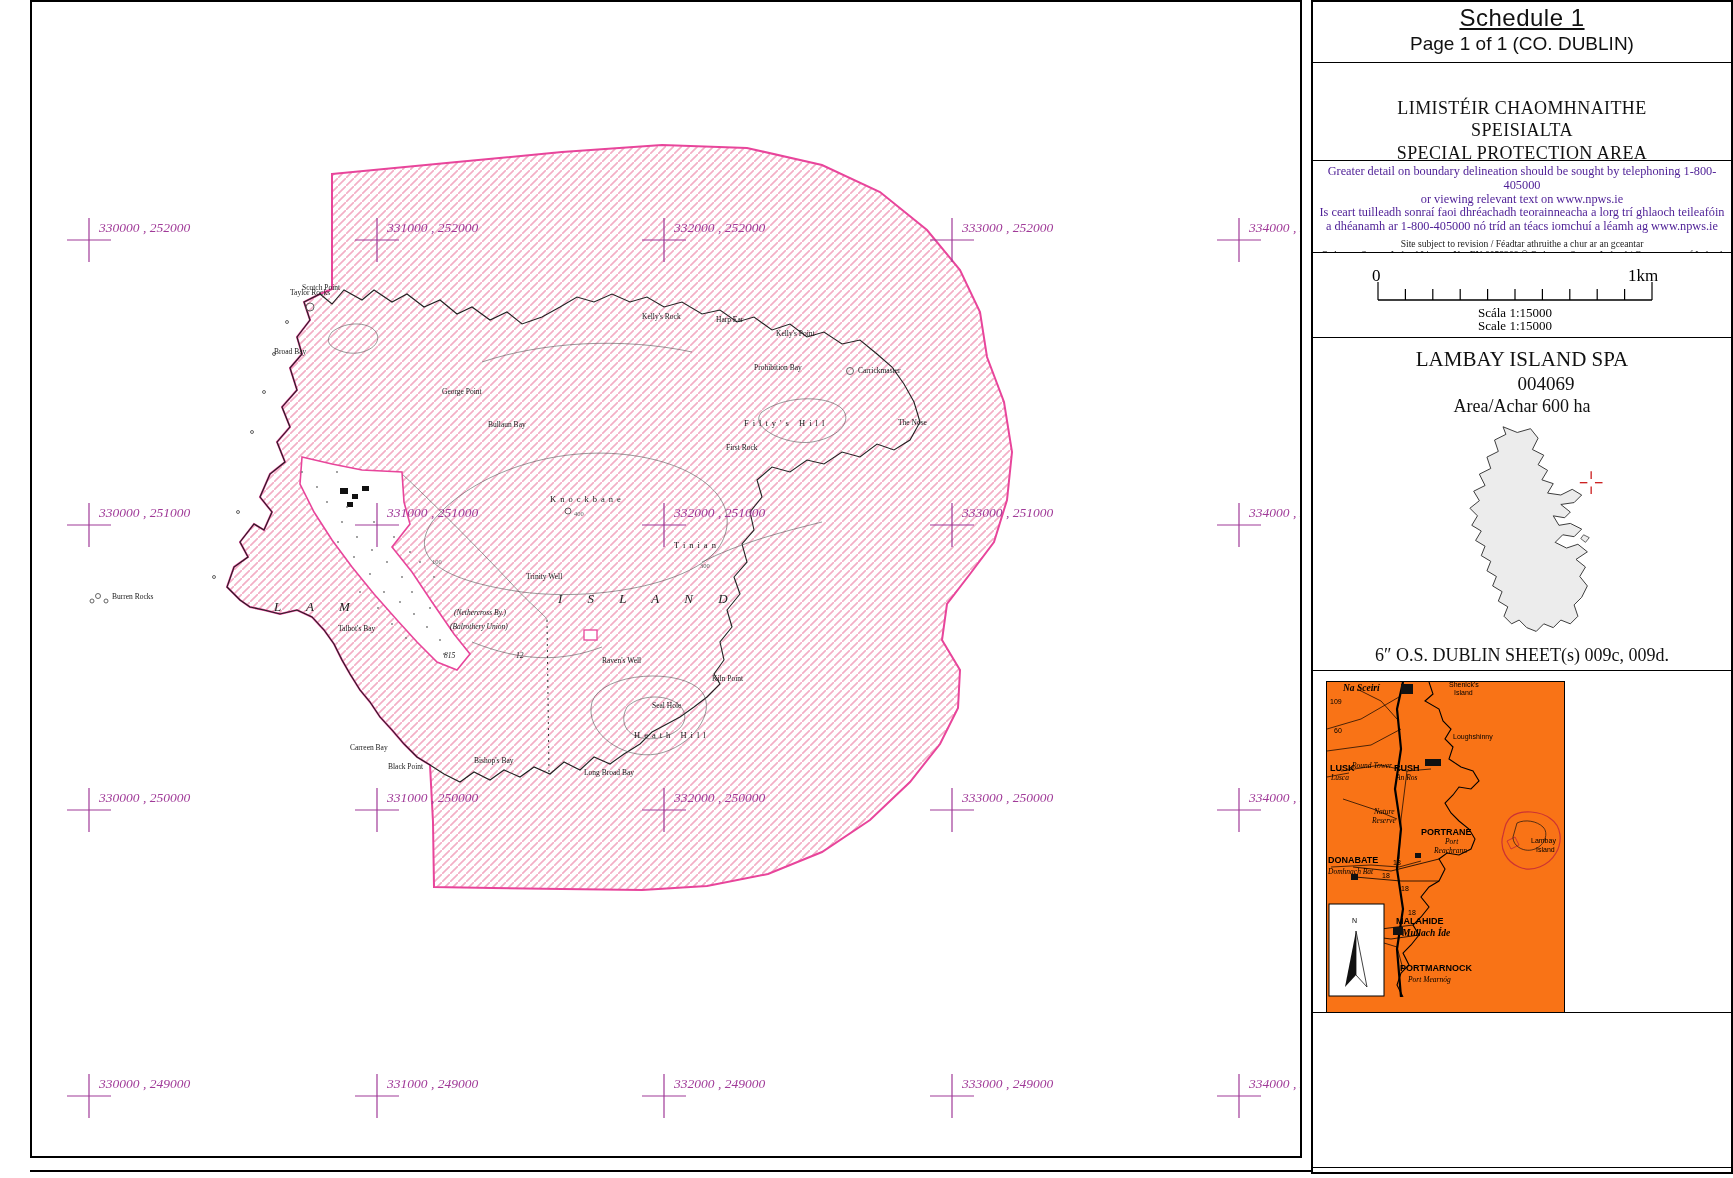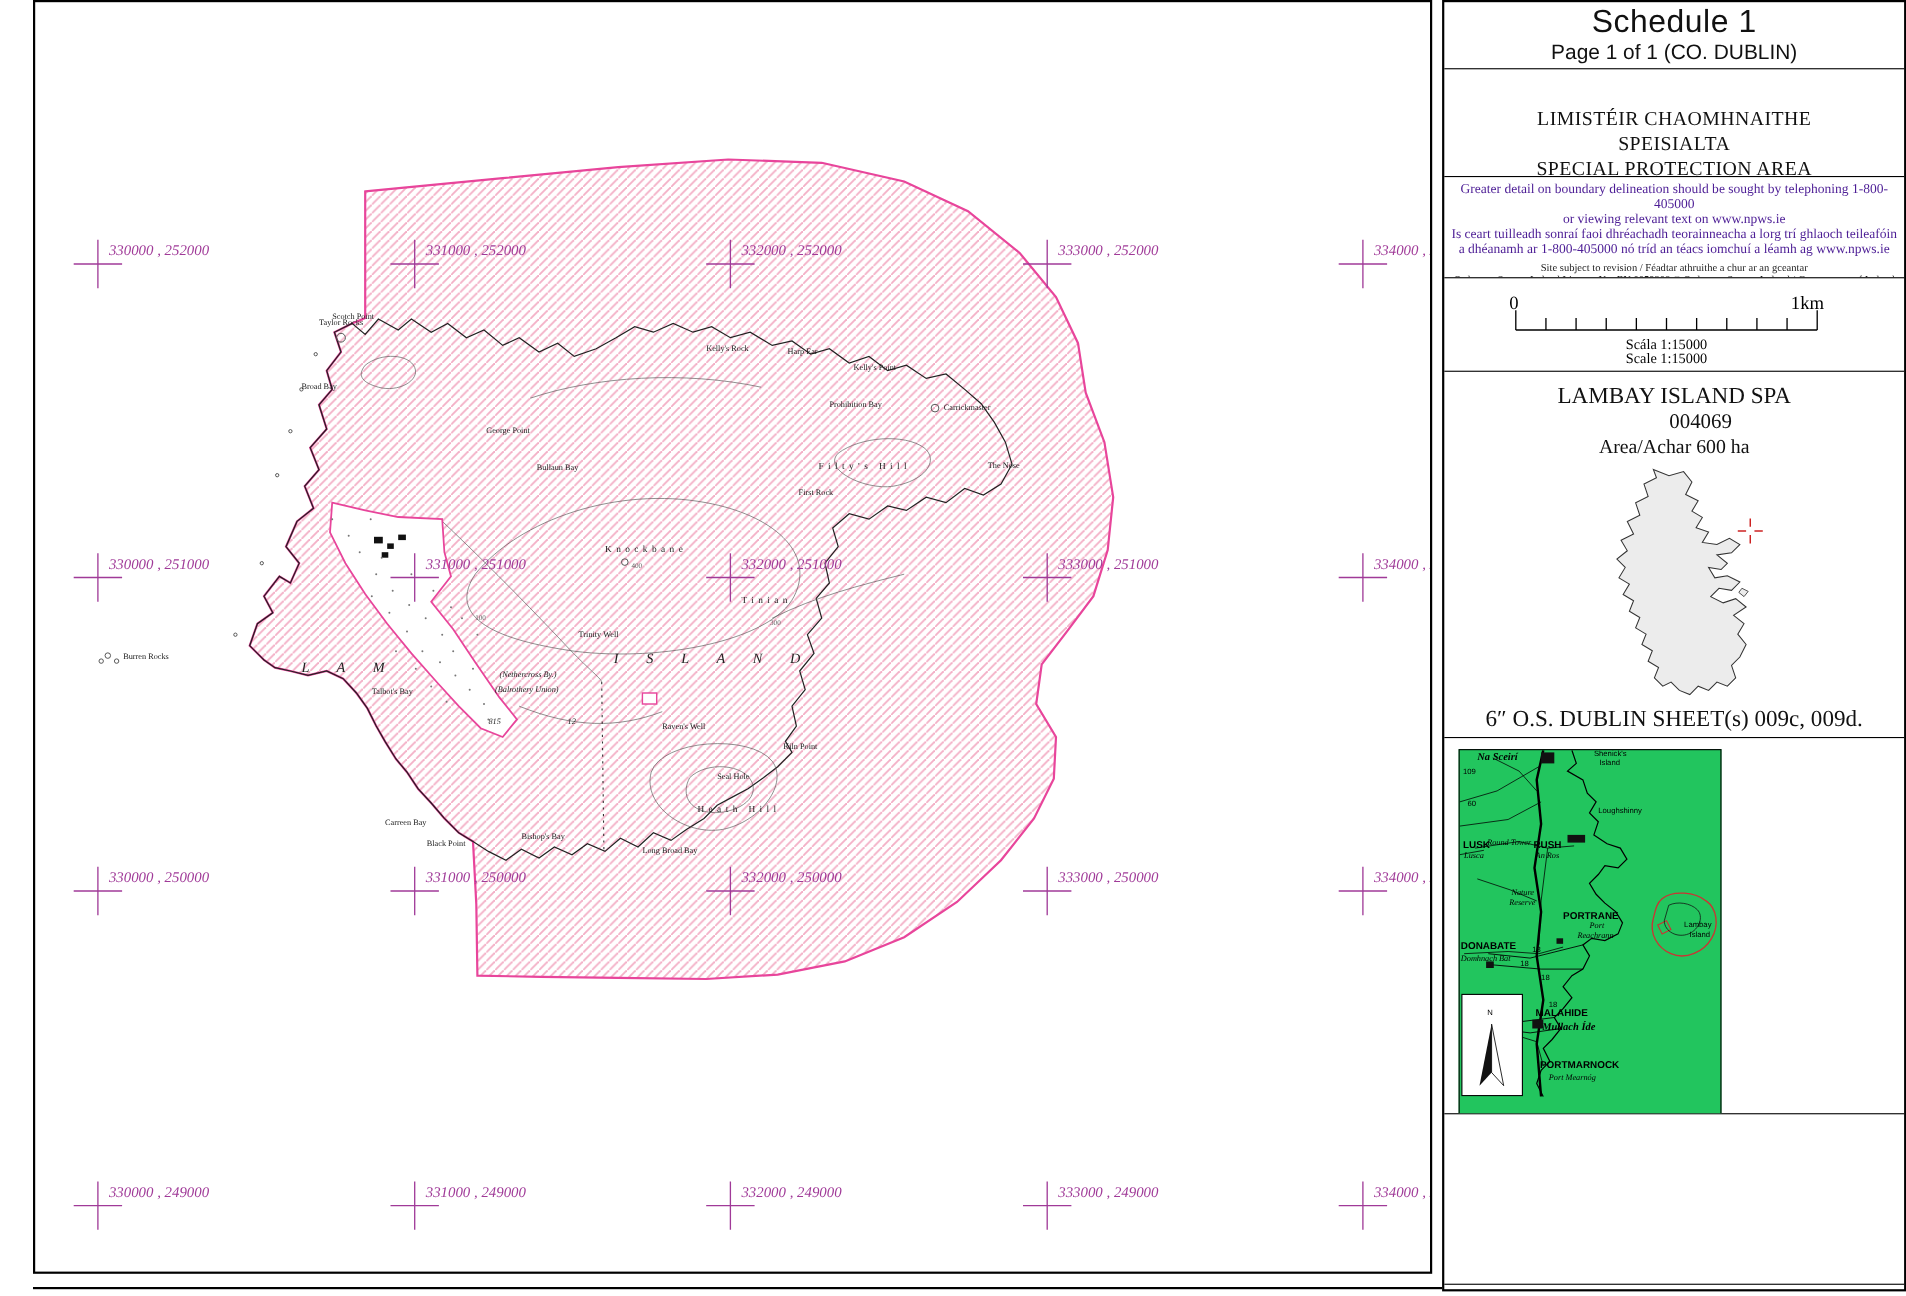--- a/index.html
+++ b/index.html
@@ -8,36 +8,36 @@
   
   .map-panel{position:absolute;left:30px;top:0;width:1272px;height:1158px;
              border:2px solid #000;box-sizing:border-box;background:#fff;overflow:hidden;}
   .map-panel svg{position:absolute;left:0;top:0;}
   .page-bottom-line{position:absolute;left:30px;top:1170px;width:1281px;border-top:2px solid #000;}
   
   .sb{position:absolute;left:1311px;top:0;width:422px;height:1174px;border:2px solid #000;
       box-sizing:border-box;background:#fff;}
   .sb section{box-sizing:border-box;border-bottom:1.5px solid #000;overflow:hidden;position:relative;}
   .s-title{height:61px;text-align:center;font-family:"Liberation Sans",sans-serif;}
-  .s-title h1{margin:2px 12px 0;font-size:29px;font-weight:500;letter-spacing:.5px;}
+  .s-title h1{margin:2px 12px 0;font-size:24px;font-weight:500;letter-spacing:.5px;text-decoration:underline;}
   .s-title .sub{font-size:19px;margin-top:1px;}
   .s-desig{height:70px;text-align:center;font-size:18px;line-height:1.24;padding-top:6px;letter-spacing:.4px;margin-top:28px;}
   .s-notice{height:92px;text-align:center;}
   .s-notice .red{color:#4c1d95;font-size:12.3px;line-height:1.12;margin-top:4px;}
   .s-notice .tiny{font-size:9.6px;line-height:1.15;margin-top:4px;color:#222;}
   .s-scale{height:85px;}
   .s-site{height:333px;text-align:center;}
   .s-site .nm{font-size:21px;margin-top:9px;}
   .s-site .cd{font-size:19px;margin-top:1px;padding-left:48px;}
   .s-site .ar{font-size:18px;margin-top:1px;}
-  .s-site .sheets{position:absolute;left:0;right:0;bottom:4px;font-size:21px;}
+  .s-site .sheets{position:absolute;left:0;right:0;bottom:4px;font-size:18px;}
   .county-svg{display:block;margin:4px auto 0;}
   .s-inset{height:342px;}
   .inset-box{position:absolute;left:13px;top:10px;width:239px;height:379px;border:1.5px solid #000;
-             box-sizing:border-box;background:#22c55e;}
+             box-sizing:border-box;background:#f97316;}
   .s-blank{height:155px;}
   .s-version{border-bottom:none !important;height:30px;display:flex;justify-content:space-between;
              align-items:flex-end;padding:0 12px 3px;font-size:15.5px;font-style:italic;}
   
   text{user-select:none;}
   .gridlabel{font:italic 13.5px "Liberation Serif",serif;fill:#a03a98;}
   .pl{font:7.5px "Liberation Serif",serif;fill:#1a1a1a;}
   .pl-it{font:italic 7.5px "Liberation Serif",serif;fill:#1a1a1a;}
   .pl-spread{font:8.5px "Liberation Serif",serif;fill:#222;letter-spacing:4px;}
   .pl-big{font:italic 13px "Liberation Serif",serif;fill:#222;letter-spacing:11px;}

